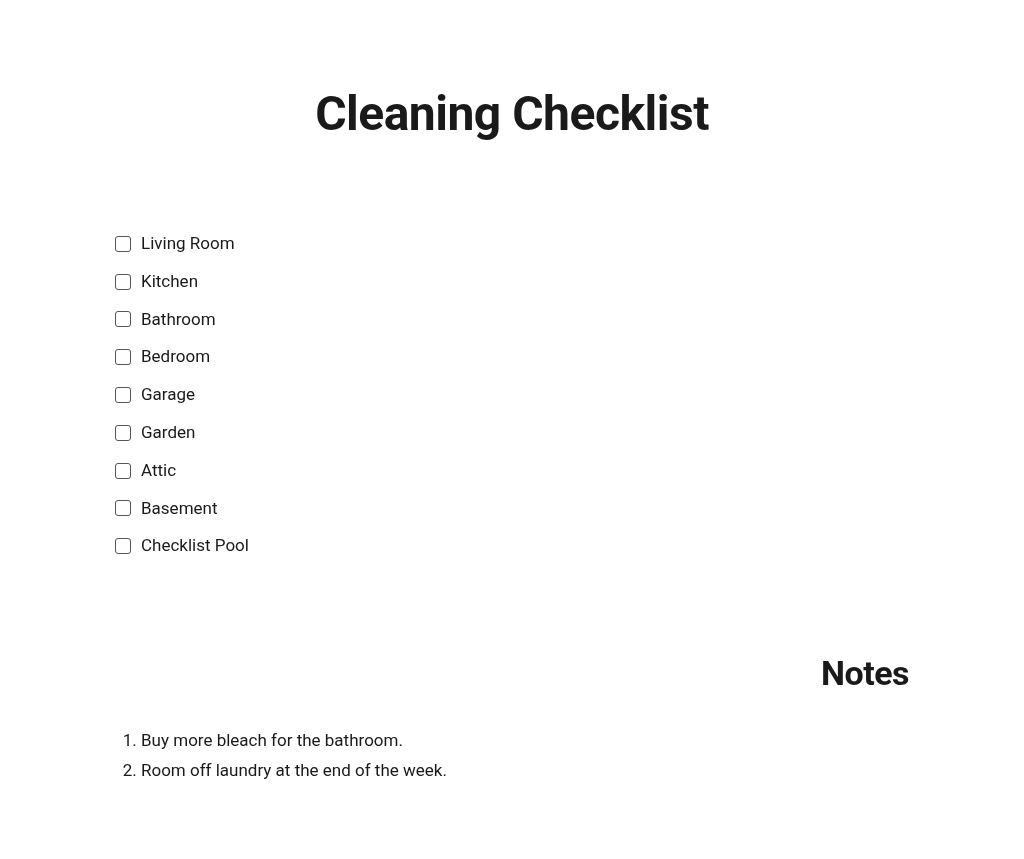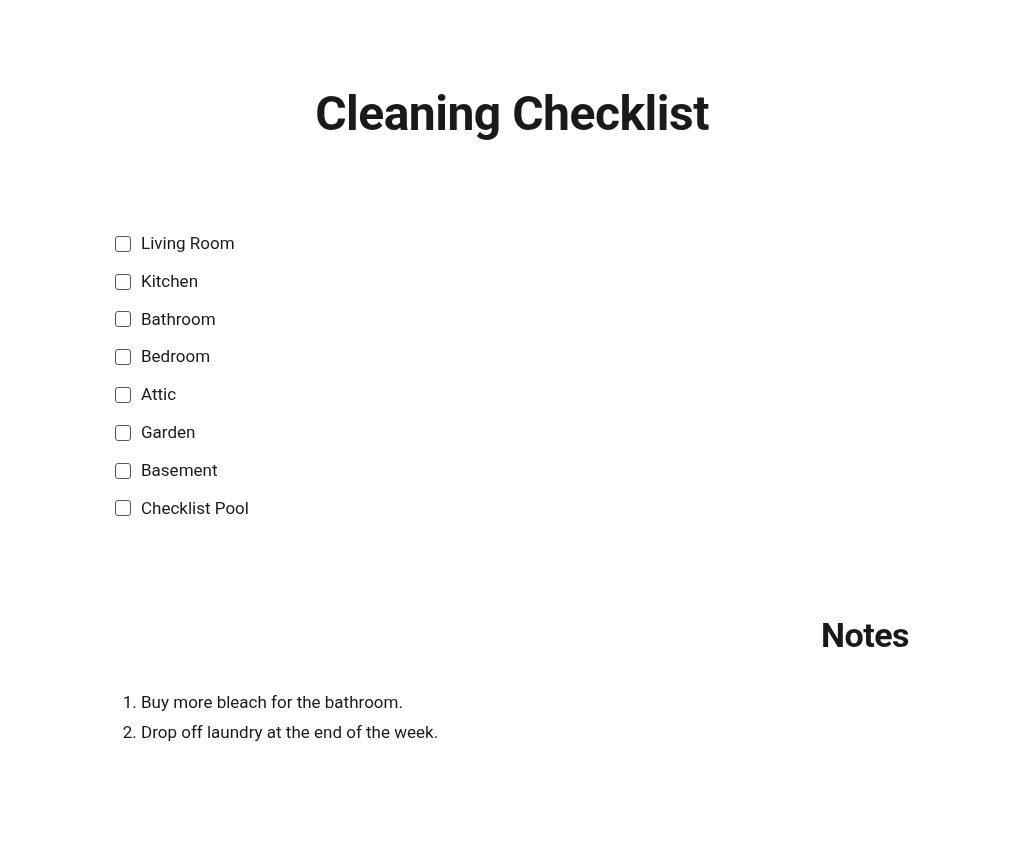--- a/index.html
+++ b/index.html
@@ -89,37 +89,41 @@
       </div>
       <div class="checklist-item">
         <input type="checkbox" id="cb-3" style="">
         <label for="cb-3">Bathroom</label>
       </div>
       <div class="checklist-item">
         <input type="checkbox" id="cb-4" style="">
         <label for="cb-4">Bedroom</label>
       </div>
       <div class="checklist-item">
-        <input type="checkbox" id="cb-7" style="">
-        <label for="cb-7">Attic</label>
+        <input type="checkbox" id="cb-5" style="">
+        <label for="cb-5">Garage</label>
       </div>
       <div class="checklist-item">
         <input type="checkbox" id="cb-6" style="">
         <label for="cb-6">Garden</label>
+      </div>
+      <div class="checklist-item">
+        <input type="checkbox" id="cb-7" style="">
+        <label for="cb-7">Attic</label>
       </div>
       <div class="checklist-item">
         <input type="checkbox" id="cb-8" style="">
         <label for="cb-8">Basement</label>
       </div>
       <div class="checklist-item">
         <input type="checkbox" id="cb-9" style="">
         <label for="cb-9">Checklist Pool</label>
       </div>
     </div>
 
   <h2 class="notes-heading">Notes</h2>
 
   <ol class="notes-list" id="notes-container">
       <li>Buy more bleach for the bathroom.</li>
-      <li>Drop off laundry at the end of the week.</li>
+      <li>Room off laundry at the end of the week.</li>
     </ol>
 
 </div>
 
 </body></html>

